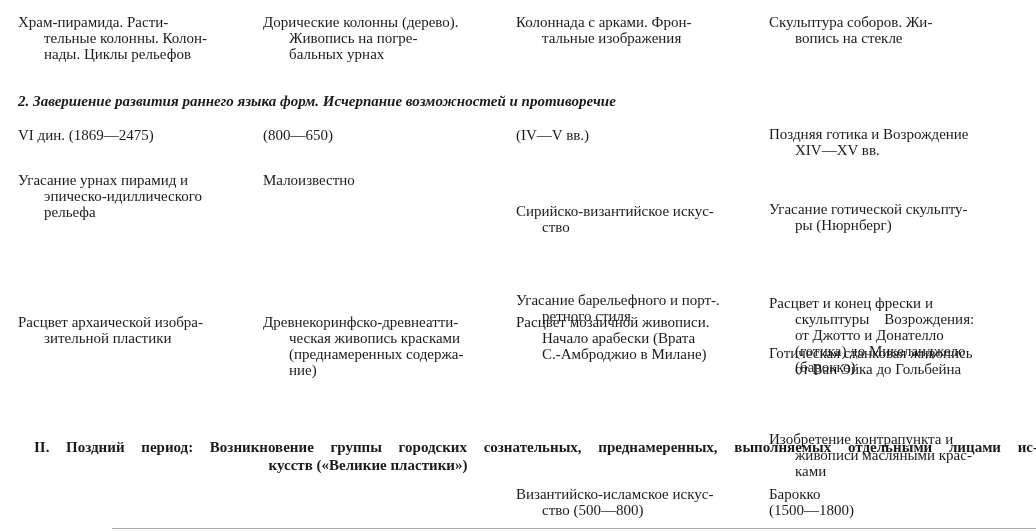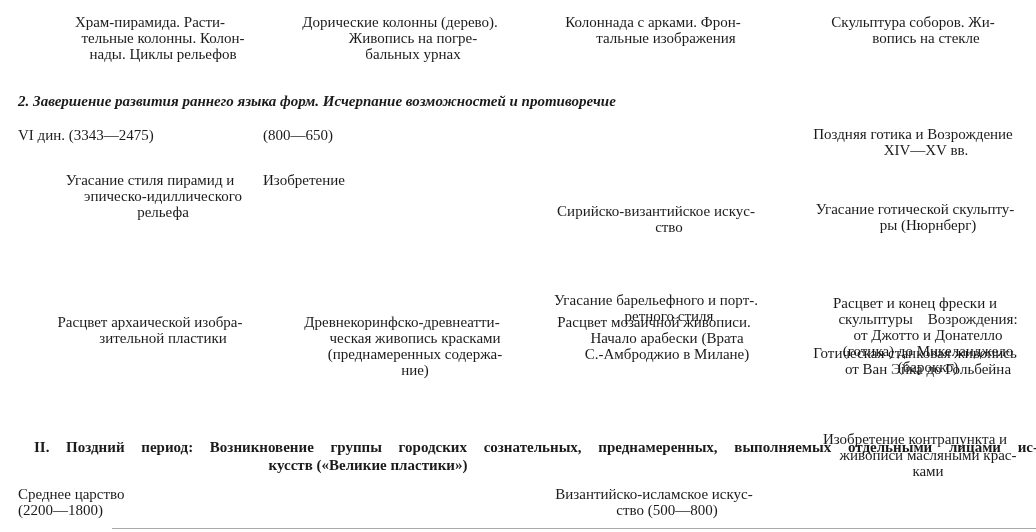--- a/index.html
+++ b/index.html
@@ -15,24 +15,23 @@
     line-height: 16px;
     overflow: hidden;
   }
   .cell {
     position: absolute;
     white-space: pre-wrap;
   }
   .hang {
     padding-left: 26px;
     text-indent: -26px;
-    text-align: center;
   }
   .para { margin: 0; white-space: pre-wrap; }
-  .para.hang { padding-left: 26px; text-indent: -26px; margin-left: 28px; }
+  .para.hang { padding-left: 26px; text-indent: -26px; }
   .gap25 { margin-top: 25px; }
   .gap30 { margin-top: 30px; }
   .gap22 { margin-top: 22px; }
   .h-italic {
     position: absolute;
     font-style: italic;
     font-weight: bold;
     white-space: nowrap;
   }
   .h-bold-justify {
@@ -65,29 +64,30 @@
   <div class="cell hang" style="left:263px; top:14px; width:248px">Дорические колонны (дерево).
 Живопись на погре-
 бальных урнах</div>
   <div class="cell hang" style="left:516px; top:14px; width:248px">Колоннада с арками. Фрон-
 тальные изображения</div>
   <div class="cell hang" style="left:769px; top:14px; width:262px">Скульптура соборов. Жи-
 вопись на стекле</div>
 
   <div class="h-italic" style="left:18px; top:93px;">2. Завершение развития раннего языка форм. Исчерпание возможностей и противоречие</div>
 
-  <div class="cell" style="left:18px; top:127px; width:238px">VI дин. (3343—2475)</div>
+  <div class="cell" style="left:18px; top:127px; width:238px">VI дин. (1869—2475)</div>
   <div class="cell" style="left:263px; top:127px; width:248px">(800—650)</div>
+  <div class="cell" style="left:516px; top:127px; width:248px">(IV—V вв.)</div>
   <div class="cell hang" style="left:769px; top:126px; width:262px">Поздняя готика и Возрождение
 XIV—XV вв.</div>
 
-  <div class="cell hang" style="left:18px; top:172px; width:238px">Угасание стиля пирамид и
+  <div class="cell hang" style="left:18px; top:172px; width:238px">Угасание урнах пирамид и
 эпическо-идиллического
 рельефа</div>
-  <div class="cell" style="left:263px; top:172px; width:248px">Изобретение</div>
+  <div class="cell" style="left:263px; top:172px; width:248px">Малоизвестно</div>
   <div class="cell" style="left:516px; top:171px; width:252px">
     <p class="para hang">Сирийско-византийское искус-
 ство</p>
     <p class="para hang gap25">Угасание барельефного и порт-.
 ретного стиля</p>
   </div>
   <div class="cell" style="left:769px; top:169px; width:264px">
     <p class="para hang">Угасание готической скульпту-
 ры (Нюрнберг)</p>
     <p class="para hang gap30">Расцвет и конец фрески и
@@ -110,20 +110,20 @@
     <p class="para hang">Готическая станковая живопись
 от Ван Эйка до Гольбейна</p>
     <p class="para hang gap22">Изобретение контрапункта и
 живописи масляными крас-
 ками</p>
   </div>
 
   <div class="h-bold-justify" style="left:34px; top:439px; width:1004px;">II. Поздний период: Возникновение группы городских сознательных, преднамеренных, выполняемых отдельными лицами ис-</div>
   <div class="h-bold-center" style="left:18px; top:457px; width:700px;">кусств («Великие пластики»)</div>
 
-  <div class="cell" style="left:18px; top:486px; width:238px">Среднее царство
-(2200—1800)</div>
   <div class="cell hang" style="left:516px; top:486px; width:250px">Византийско-исламское искус-
 ство (500—800)</div>
+  <div class="cell" style="left:769px; top:486px; width:262px">Барокко
+(1500—1800)</div>
 
   <div class="rule" style="left:112px; top:528px; width:924px;"></div>
 
 </div>
 
 </body></html>

